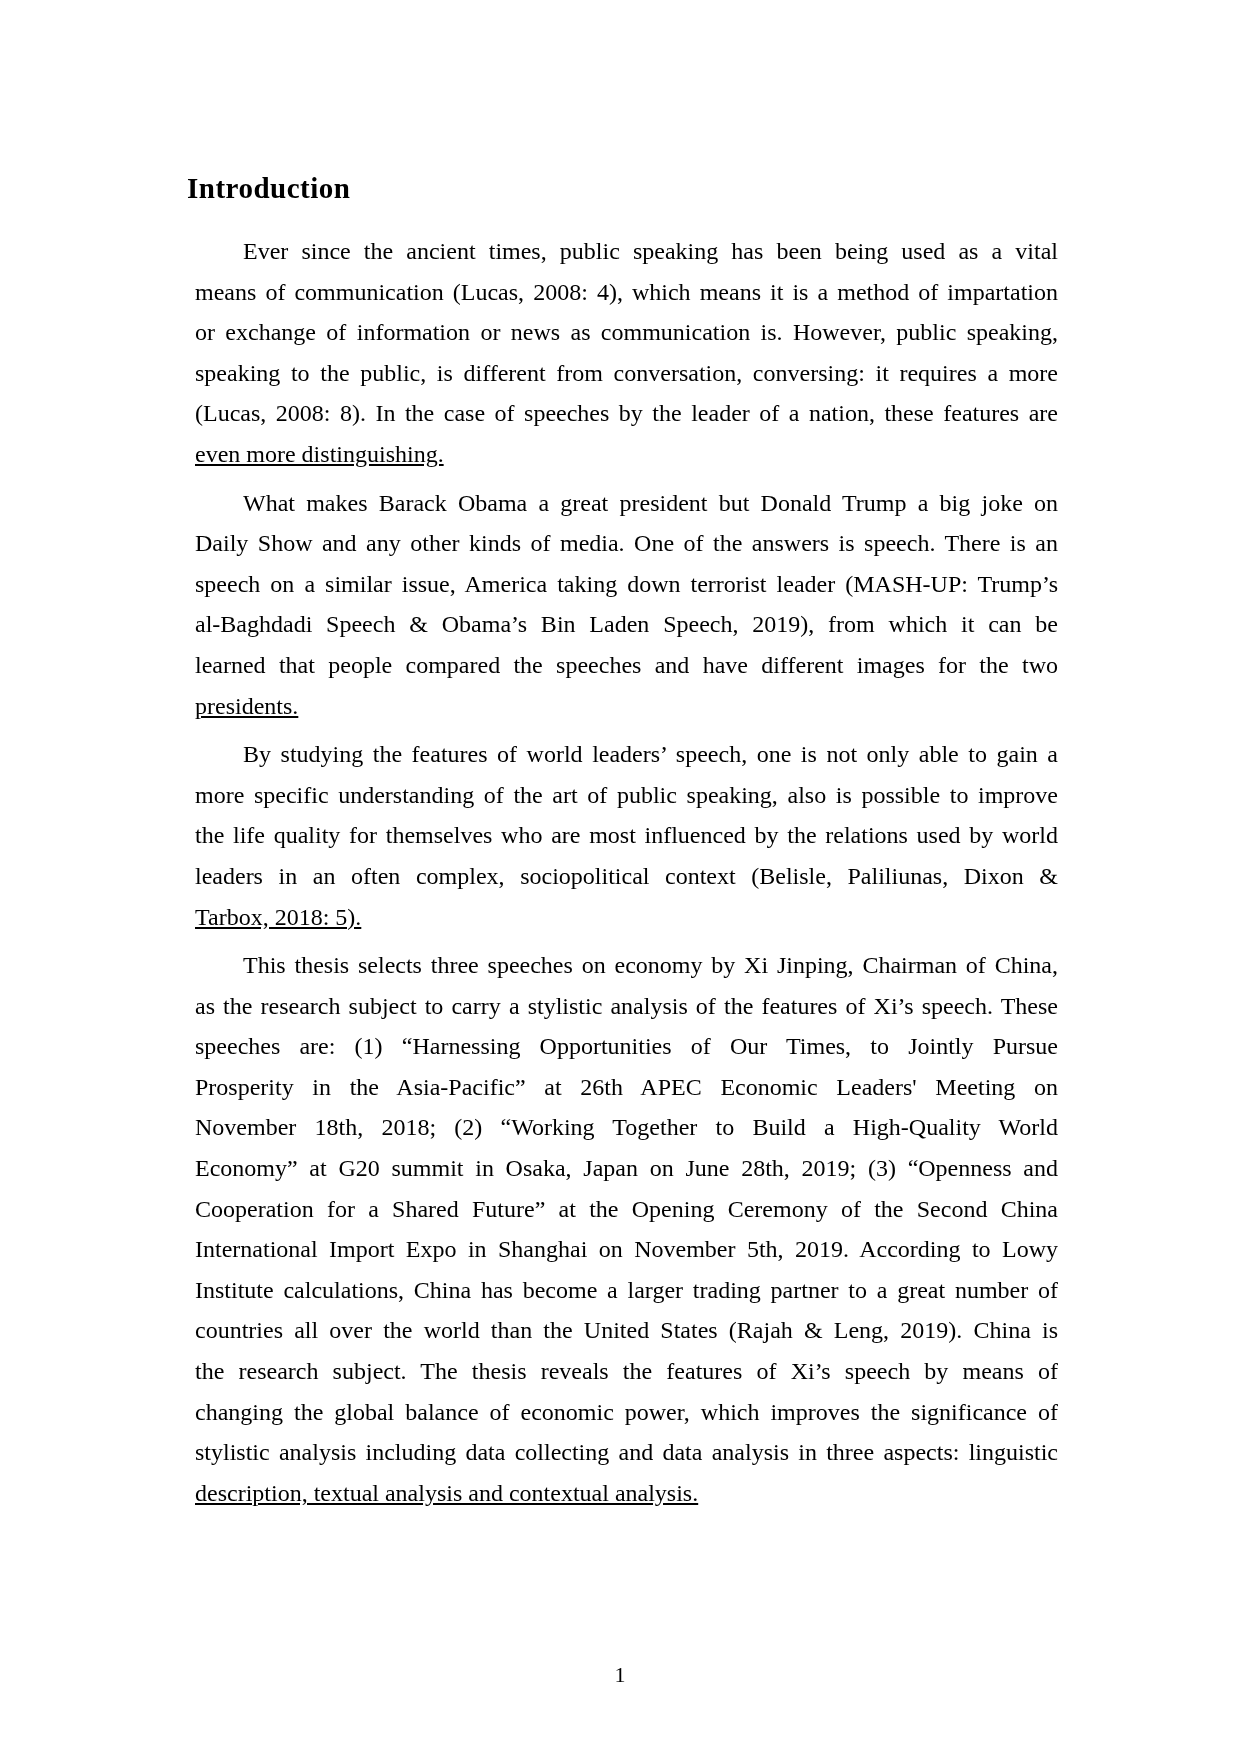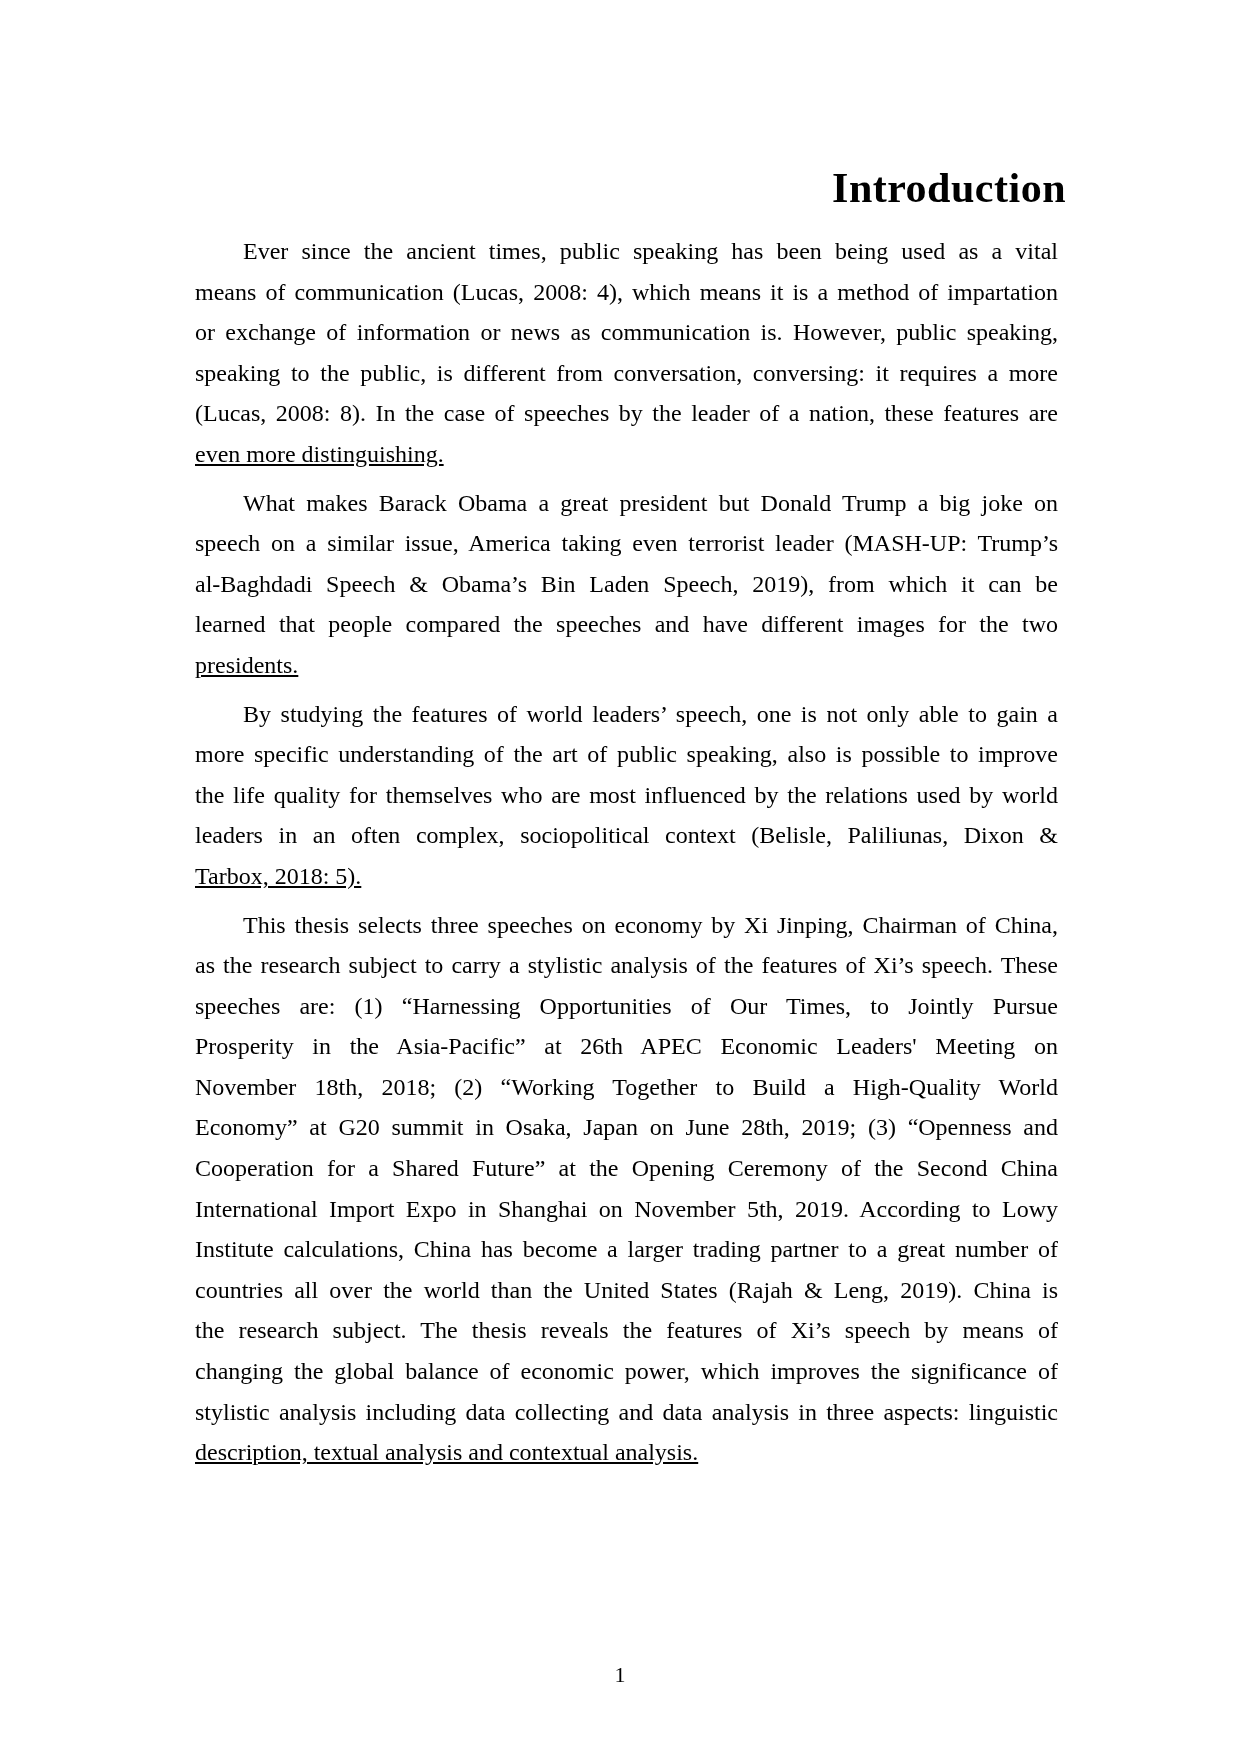--- a/index.html
+++ b/index.html
@@ -19,24 +19,24 @@
     color: #000000;
     overflow: hidden;
   }
   .content {
     position: absolute;
     left: 187px;
     top: 166px;
     width: 879px;
   }
   .title {
-    font-size: 42px;
+    font-size: 29px;
     line-height: 44px;
     font-weight: bold;
-    text-align: right;
+    text-align: left;
     margin: 0 0 21px 0;
     letter-spacing: 0.5px;
   }
   .para {
     margin: 8px;
   }
   .para-line {
     font-size: 24px;
     line-height: 40.6px;
     text-align: justify;
@@ -71,21 +71,22 @@
         <div class="para">
           <div class="para-line first">Ever since the ancient times, public speaking has been being used as a vital</div>
           <div class="para-line">means of communication (Lucas, 2008: 4), which means it is a method of impartation</div>
           <div class="para-line">or exchange of information or news as communication is. However, public speaking,</div>
           <div class="para-line">speaking to the public, is different from conversation, conversing: it requires a more</div>
           <div class="para-line">(Lucas, 2008: 8). In the case of speeches by the leader of a nation, these features are</div>
           <div class="para-line last">even more distinguishing.</div>
         </div>
         <div class="para">
           <div class="para-line first">What makes Barack Obama a great president but Donald Trump a big joke on</div>
-          <div class="para-line">speech on a similar issue, America taking even terrorist leader (MASH-UP: Trump’s</div>
+          <div class="para-line">Daily Show and any other kinds of media. One of the answers is speech. There is an</div>
+          <div class="para-line">speech on a similar issue, America taking down terrorist leader (MASH-UP: Trump’s</div>
           <div class="para-line">al-Baghdadi Speech &amp; Obama’s Bin Laden Speech, 2019), from which it can be</div>
           <div class="para-line">learned that people compared the speeches and have different images for the two</div>
           <div class="para-line last">presidents.</div>
         </div>
         <div class="para">
           <div class="para-line first">By studying the features of world leaders’ speech, one is not only able to gain a</div>
           <div class="para-line">more specific understanding of the art of public speaking, also is possible to improve</div>
           <div class="para-line">the life quality for themselves who are most influenced by the relations used by world</div>
           <div class="para-line">leaders in an often complex, sociopolitical context (Belisle, Paliliunas, Dixon &amp;</div>
           <div class="para-line last">Tarbox, 2018: 5).</div>

